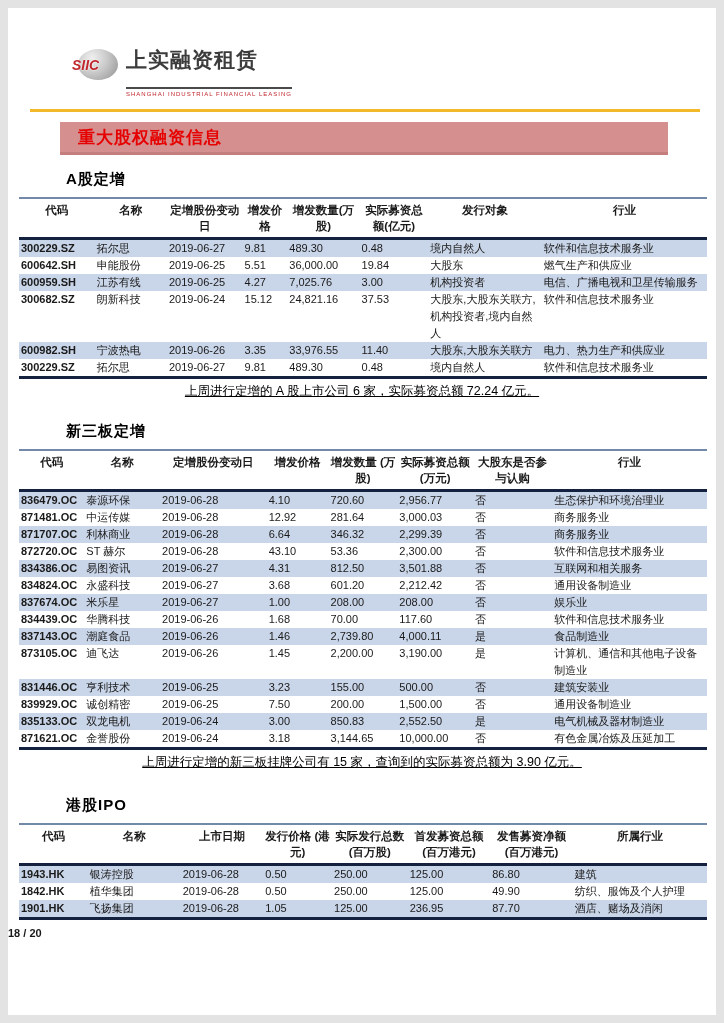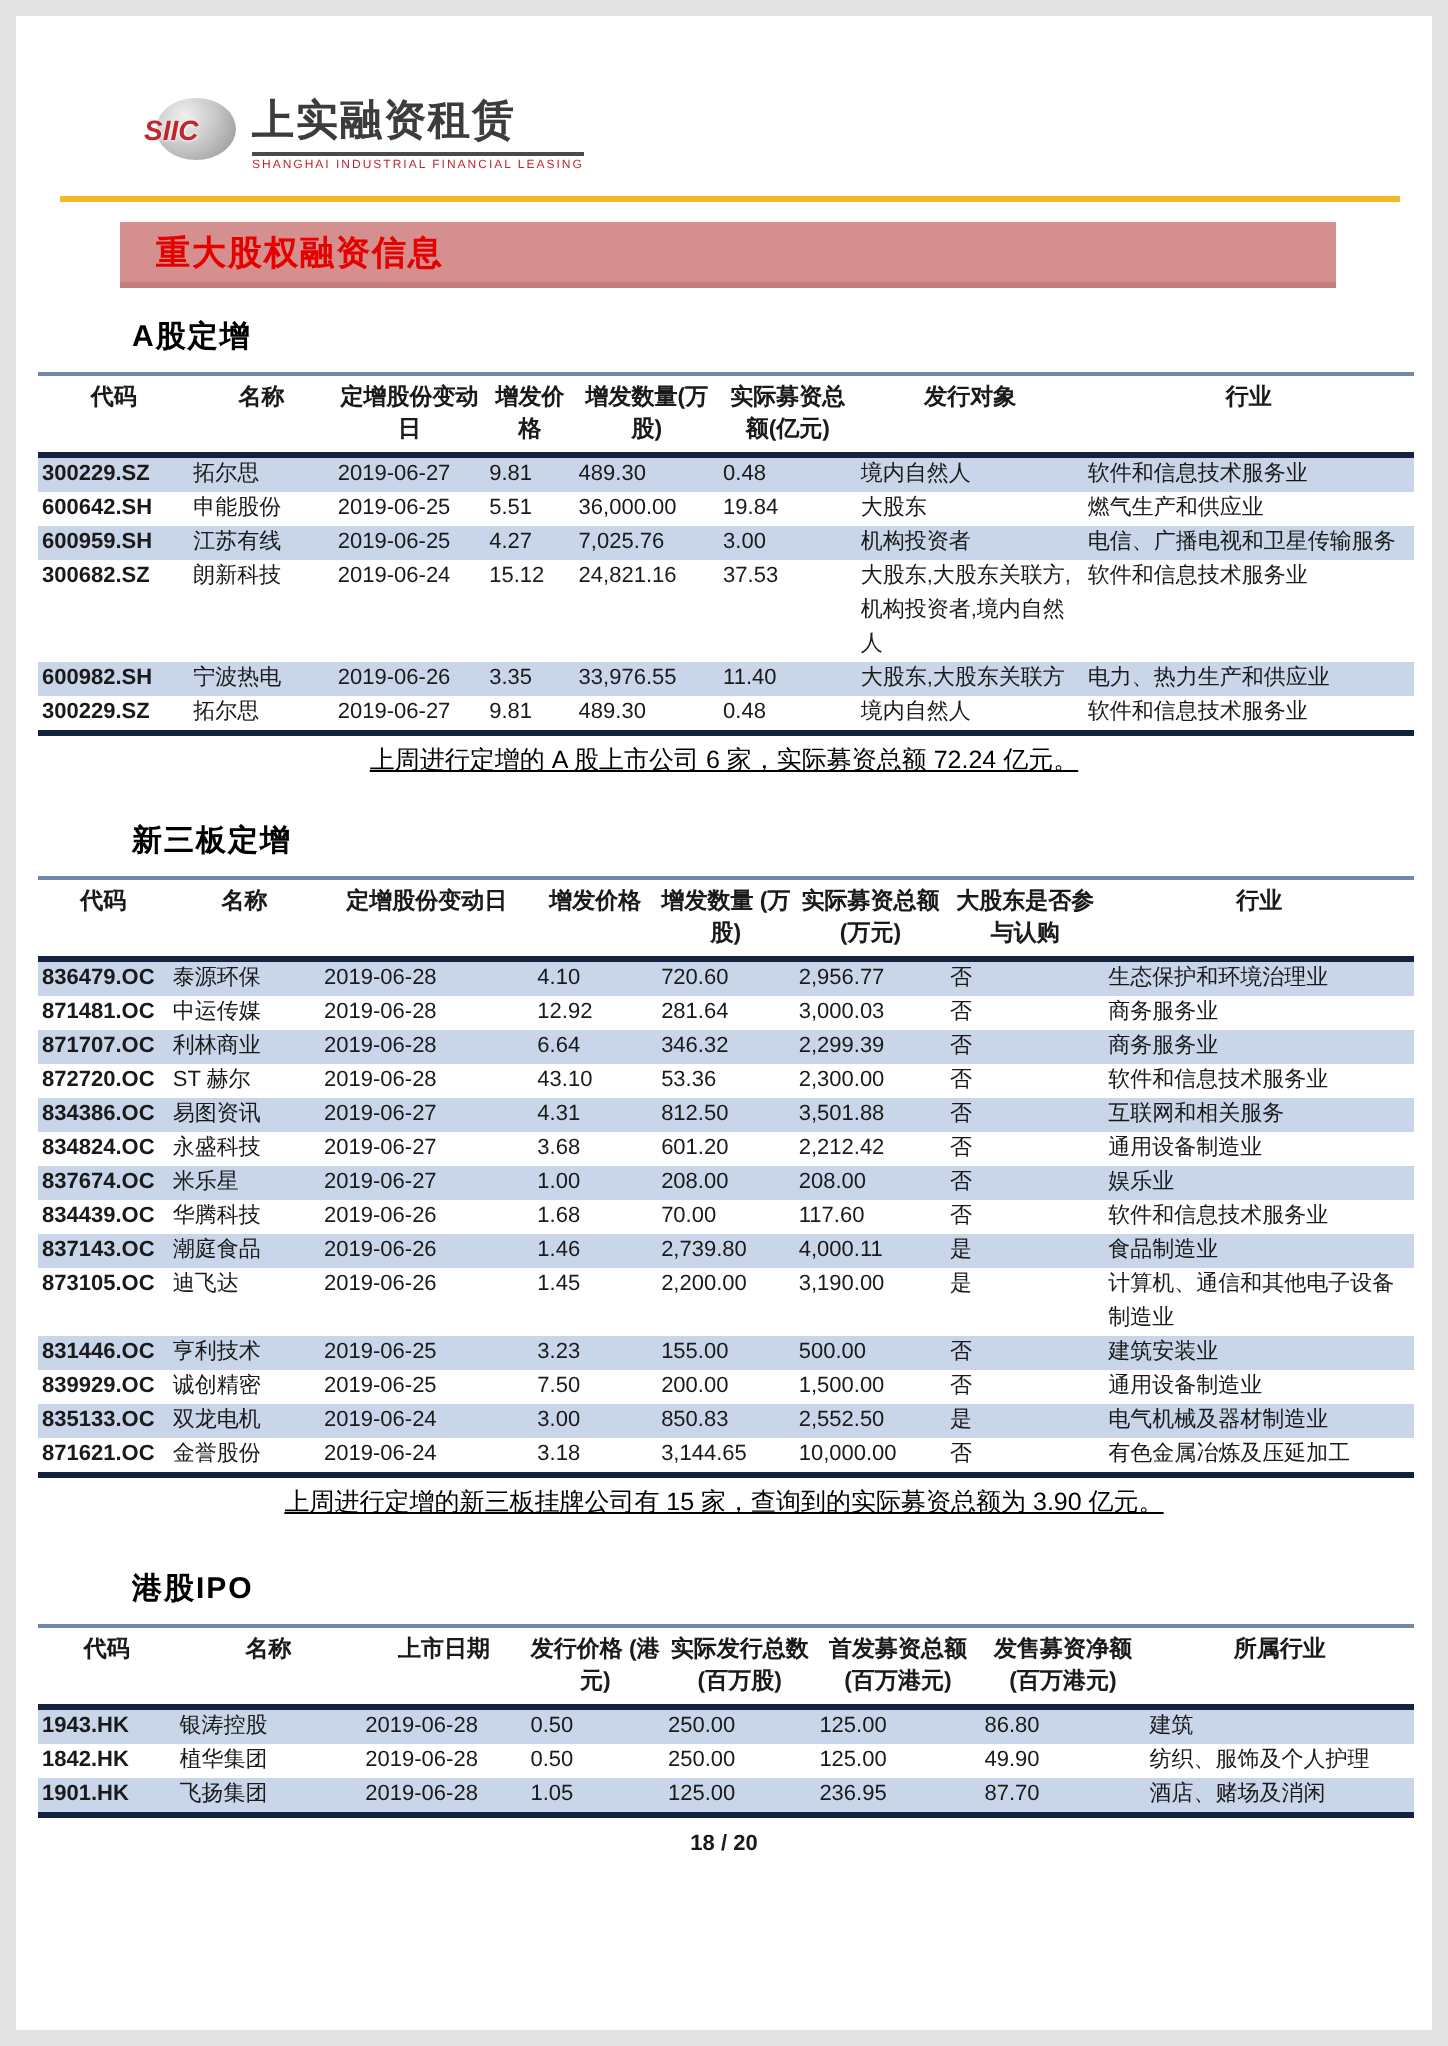--- a/index.html
+++ b/index.html
@@ -25,21 +25,21 @@
     position:relative;margin-top:3px;
   }
   .logo-mark span{
     position:absolute;left:-6px;top:8px;font-style:italic;font-weight:bold;
     font-size:14px;color:var(--logo-red);letter-spacing:0;
     text-shadow:0 0 2px #ffffff,0 0 1px #ffffff;
   }
   .brand-block{margin-left:8px;}
   .brand-name{
     font-size:21px;font-weight:bold;color:#3c3c3c;letter-spacing:1px;
-    border-bottom:2px solid #4a4a4a;padding-bottom:2px;
+    border-bottom:2px solid #4a4a4a;padding-bottom:13px;
   }
   .brand-tagline{font-size:6px;color:var(--logo-red);letter-spacing:1px;margin-top:2px;white-space:nowrap;}
   .gold-rule{height:3px;background:var(--gold);margin:12px 16px 0 22px;}
   .banner{
     margin:10px 48px 0 52px;height:33px;background:var(--banner-bg);
     border-bottom:3px solid var(--banner-edge);
     display:flex;align-items:center;padding-left:18px;
   }
   .banner span{font-size:17px;font-weight:bold;color:var(--banner-text);letter-spacing:1px;}
   
@@ -57,21 +57,21 @@
   .tbl td{
     font-size:11px;line-height:17px;padding:0 2px;vertical-align:top;
     overflow:hidden;
   }
   .tbl td.code{font-weight:bold;}
   .tbl tbody tr:nth-child(odd) td{background:var(--row-alt);}
   .tbl tbody tr:last-child td{border-bottom:3px solid var(--tbl-dark);}
   
   .t2 tbody tr:nth-child(11) td{background:linear-gradient(var(--row-alt) 0 19px,#ffffff 19px);}
   .footnote{font-size:12.5px;text-align:center;margin-top:4px;color:#000;text-decoration:underline;}
-  .pagenum{font-size:11px;font-weight:bold;text-align:center;margin-top:7px;}
+  .pagenum{font-size:11px;font-weight:bold;margin-top:7px;}
 </style>
 </head>
 <body>
 
 <div class="page">
 
   <div class="logo-row">
     <div class="logo-mark">
       <span>SIIC</span>
     </div>

